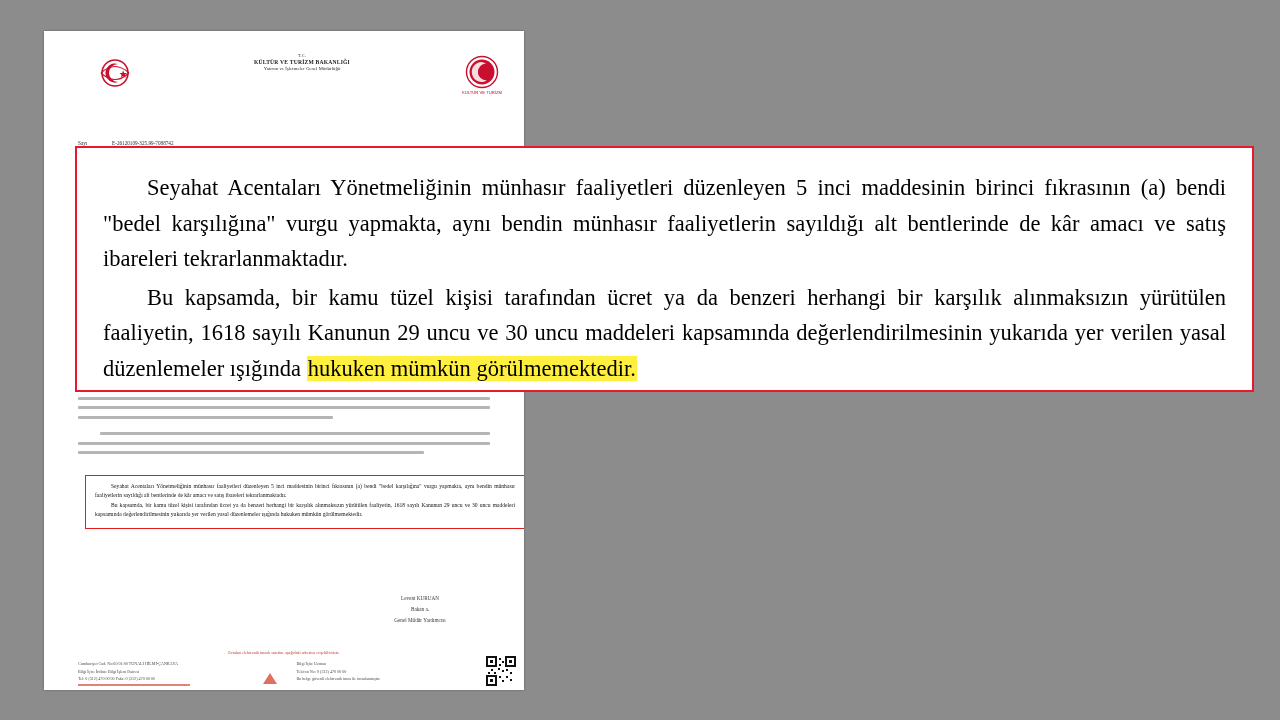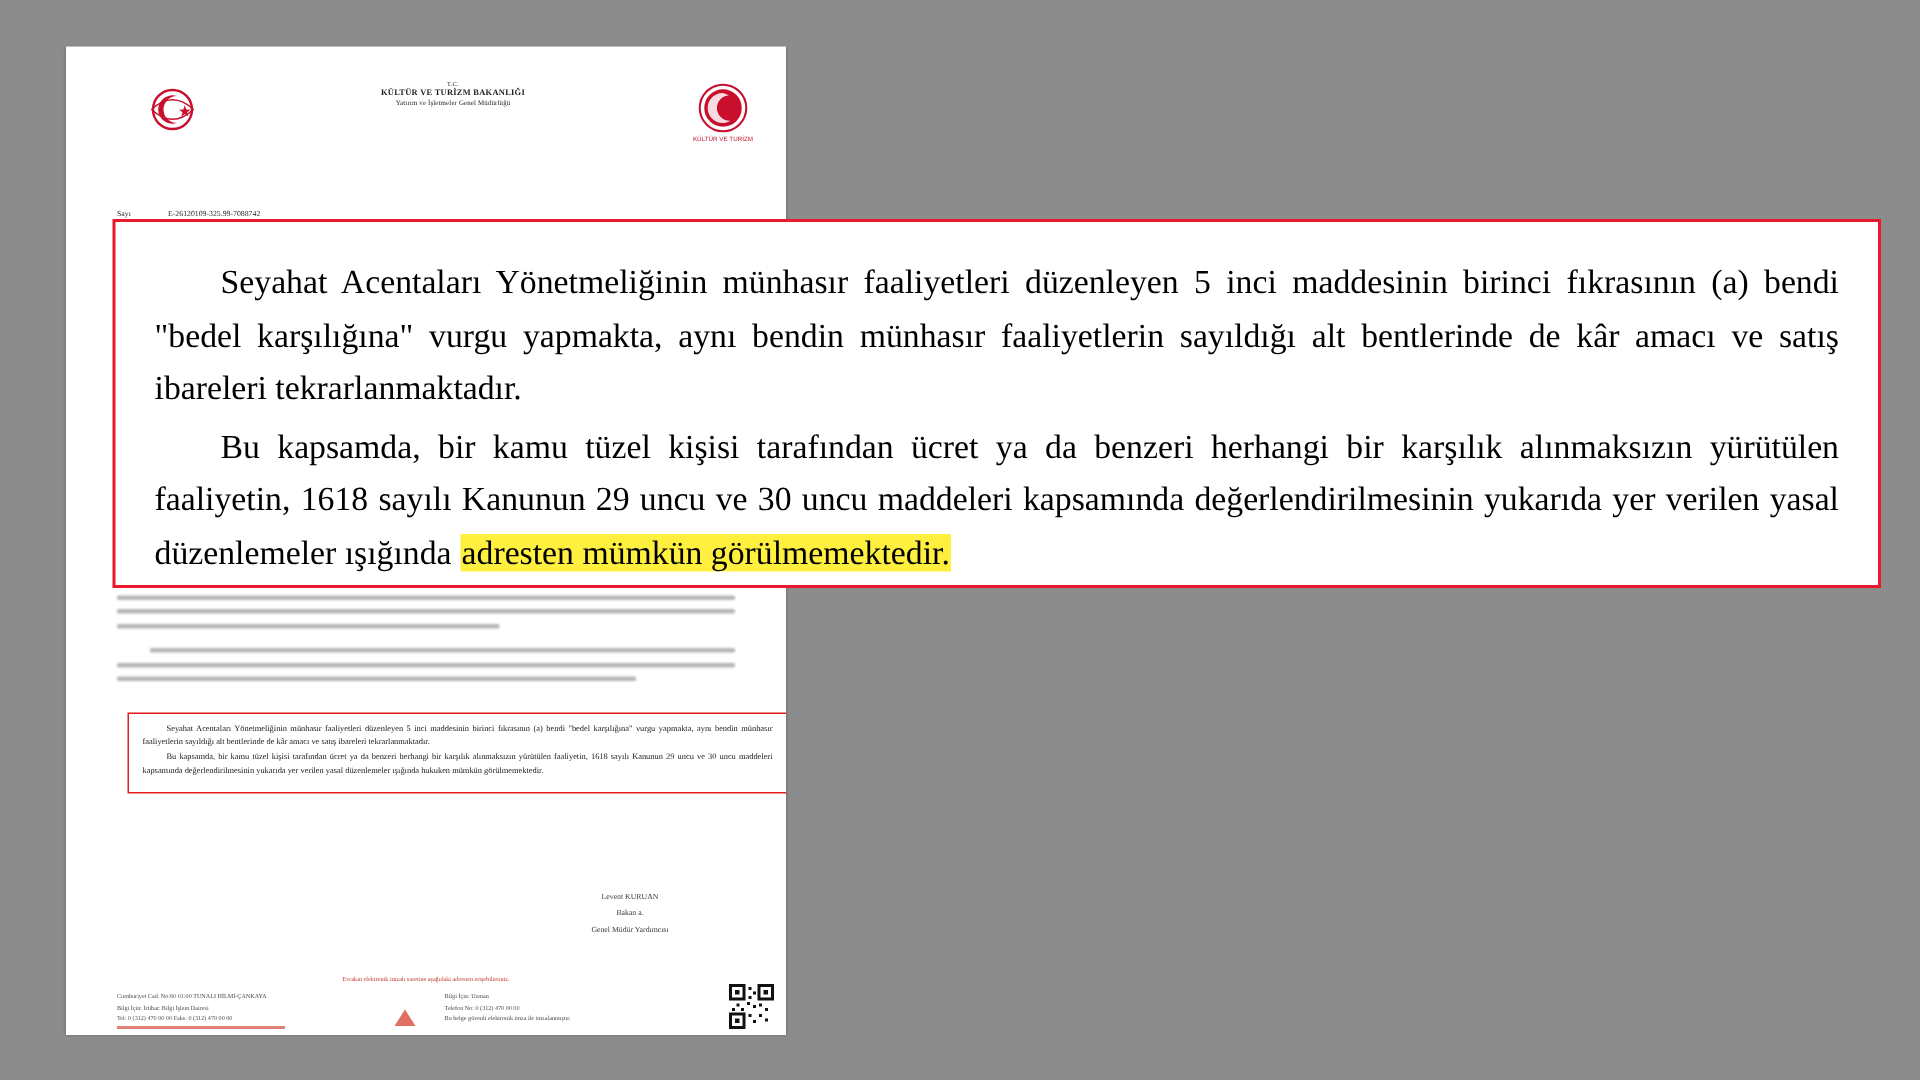--- a/index.html
+++ b/index.html
@@ -342,16 +342,16 @@
           <rect x="2" y="16" width="2" height="2" fill="#111"></rect>
           <rect x="8" y="16" width="2" height="2" fill="#111"></rect>
         </svg>
       </span>
 
     </div>
   </div>
 
   <div id="callout-box">
     <p>Seyahat Acentaları Yönetmeliğinin münhasır faaliyetleri düzenleyen 5 inci maddesinin birinci fıkrasının (a) bendi "bedel karşılığına" vurgu yapmakta, aynı bendin münhasır faaliyetlerin sayıldığı alt bentlerinde de kâr amacı ve satış ibareleri tekrarlanmaktadır.</p>
-    <p class="second"><span>Bu kapsamda, bir kamu tüzel kişisi tarafından ücret ya da benzeri herhangi bir karşılık alınmaksızın yürütülen faaliyetin, 1618 sayılı Kanunun 29 uncu ve 30 uncu maddeleri kapsamında değerlendirilmesinin yukarıda yer verilen yasal düzenlemeler ışığında </span><span class="hl">adresten mümkün görülmemektedir.</span></p>
+    <p class="second"><span>Bu kapsamda, bir kamu tüzel kişisi tarafından ücret ya da benzeri herhangi bir karşılık alınmaksızın yürütülen faaliyetin, 1618 sayılı Kanunun 29 uncu ve 30 uncu maddeleri kapsamında değerlendirilmesinin yukarıda yer verilen yasal düzenlemeler ışığında </span><span class="hl">hukuken mümkün görülmemektedir.</span></p>
   </div>
 
 </div>
 
 </body></html>

